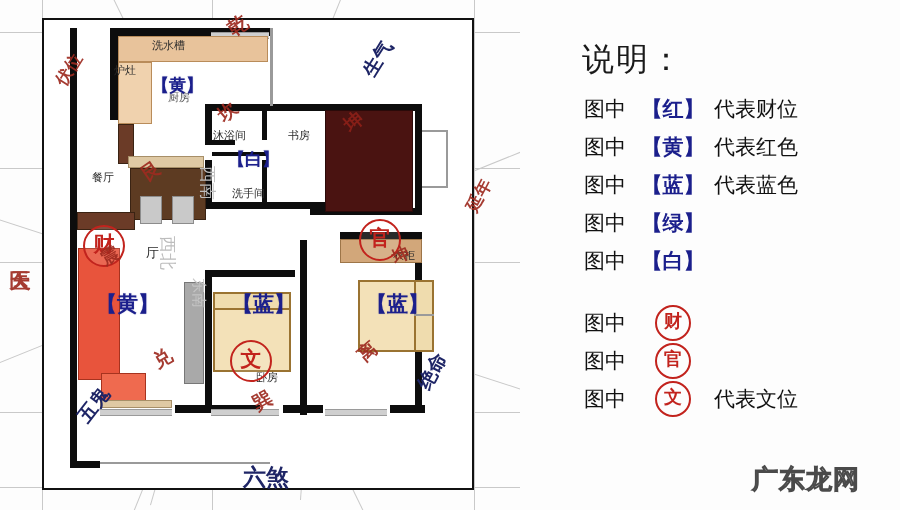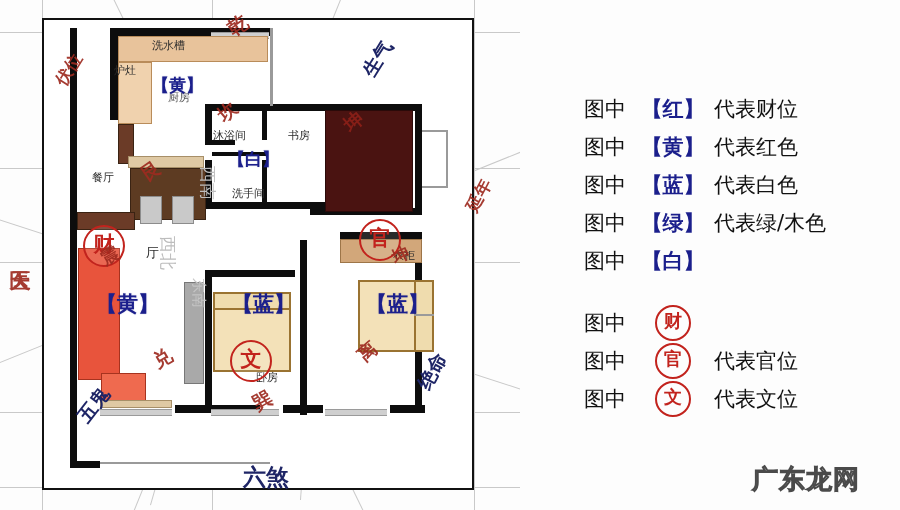--- a/index.html
+++ b/index.html
@@ -331,45 +331,45 @@
     <div class="ann-red" style="left:96px; top:250px; transform:rotate(-30deg); transform-origin:0 0; font-size:18px;">震</div>
     <div class="ann-red" style="left:148px; top:352px; transform:rotate(-30deg); transform-origin:0 0; font-size:19px;">兑</div>
     <div class="ann-red" style="left:248px; top:394px; transform:rotate(-28deg); transform-origin:0 0; font-size:19px;">巽</div>
     <div class="ann-red" style="left:352px; top:348px; transform:rotate(-40deg); transform-origin:0 0; font-size:19px;">离</div>
     <div class="ann-red" style="left:388px; top:248px; transform:rotate(-25deg); transform-origin:0 0; font-size:17px;">坤</div>
     <div class="ann-red" style="left:338px; top:118px; transform:rotate(-40deg); transform-origin:0 0; font-size:19px; color:#8c2018;">坤</div>
 
   </div>
 
   <div id="legend">
+    <div class="legend-title">说明：</div>
 
     <div class="legend-rows">
 
       <div class="legend-row">
         <span class="lead">图中</span>
         <span class="mid">【红】</span>
         <span class="tail">代表财位</span>
       </div>
 
       <div class="legend-row">
         <span class="lead">图中</span>
         <span class="mid">【黄】</span>
         <span class="tail">代表红色</span>
       </div>
 
       <div class="legend-row">
         <span class="lead">图中</span>
         <span class="mid">【蓝】</span>
-        <span class="tail">代表白色</span>
+        <span class="tail">代表蓝色</span>
       </div>
 
       <div class="legend-row">
         <span class="lead">图中</span>
         <span class="mid">【绿】</span>
-        <span class="tail">代表绿/木色</span>
       </div>
 
       <div class="legend-row">
         <span class="lead">图中</span>
         <span class="mid">【白】</span>
       </div>
 
       <div class="legend-gap"></div>
 
       <div class="legend-row">
@@ -377,21 +377,20 @@
         <span class="seal-wrap">
           <span class="seal">财</span>
         </span>
       </div>
 
       <div class="legend-row">
         <span class="lead">图中</span>
         <span class="seal-wrap">
           <span class="seal">官</span>
         </span>
-        <span class="tail">代表官位</span>
       </div>
 
       <div class="legend-row">
         <span class="lead">图中</span>
         <span class="seal-wrap">
           <span class="seal">文</span>
         </span>
         <span class="tail">代表文位</span>
       </div>
 

